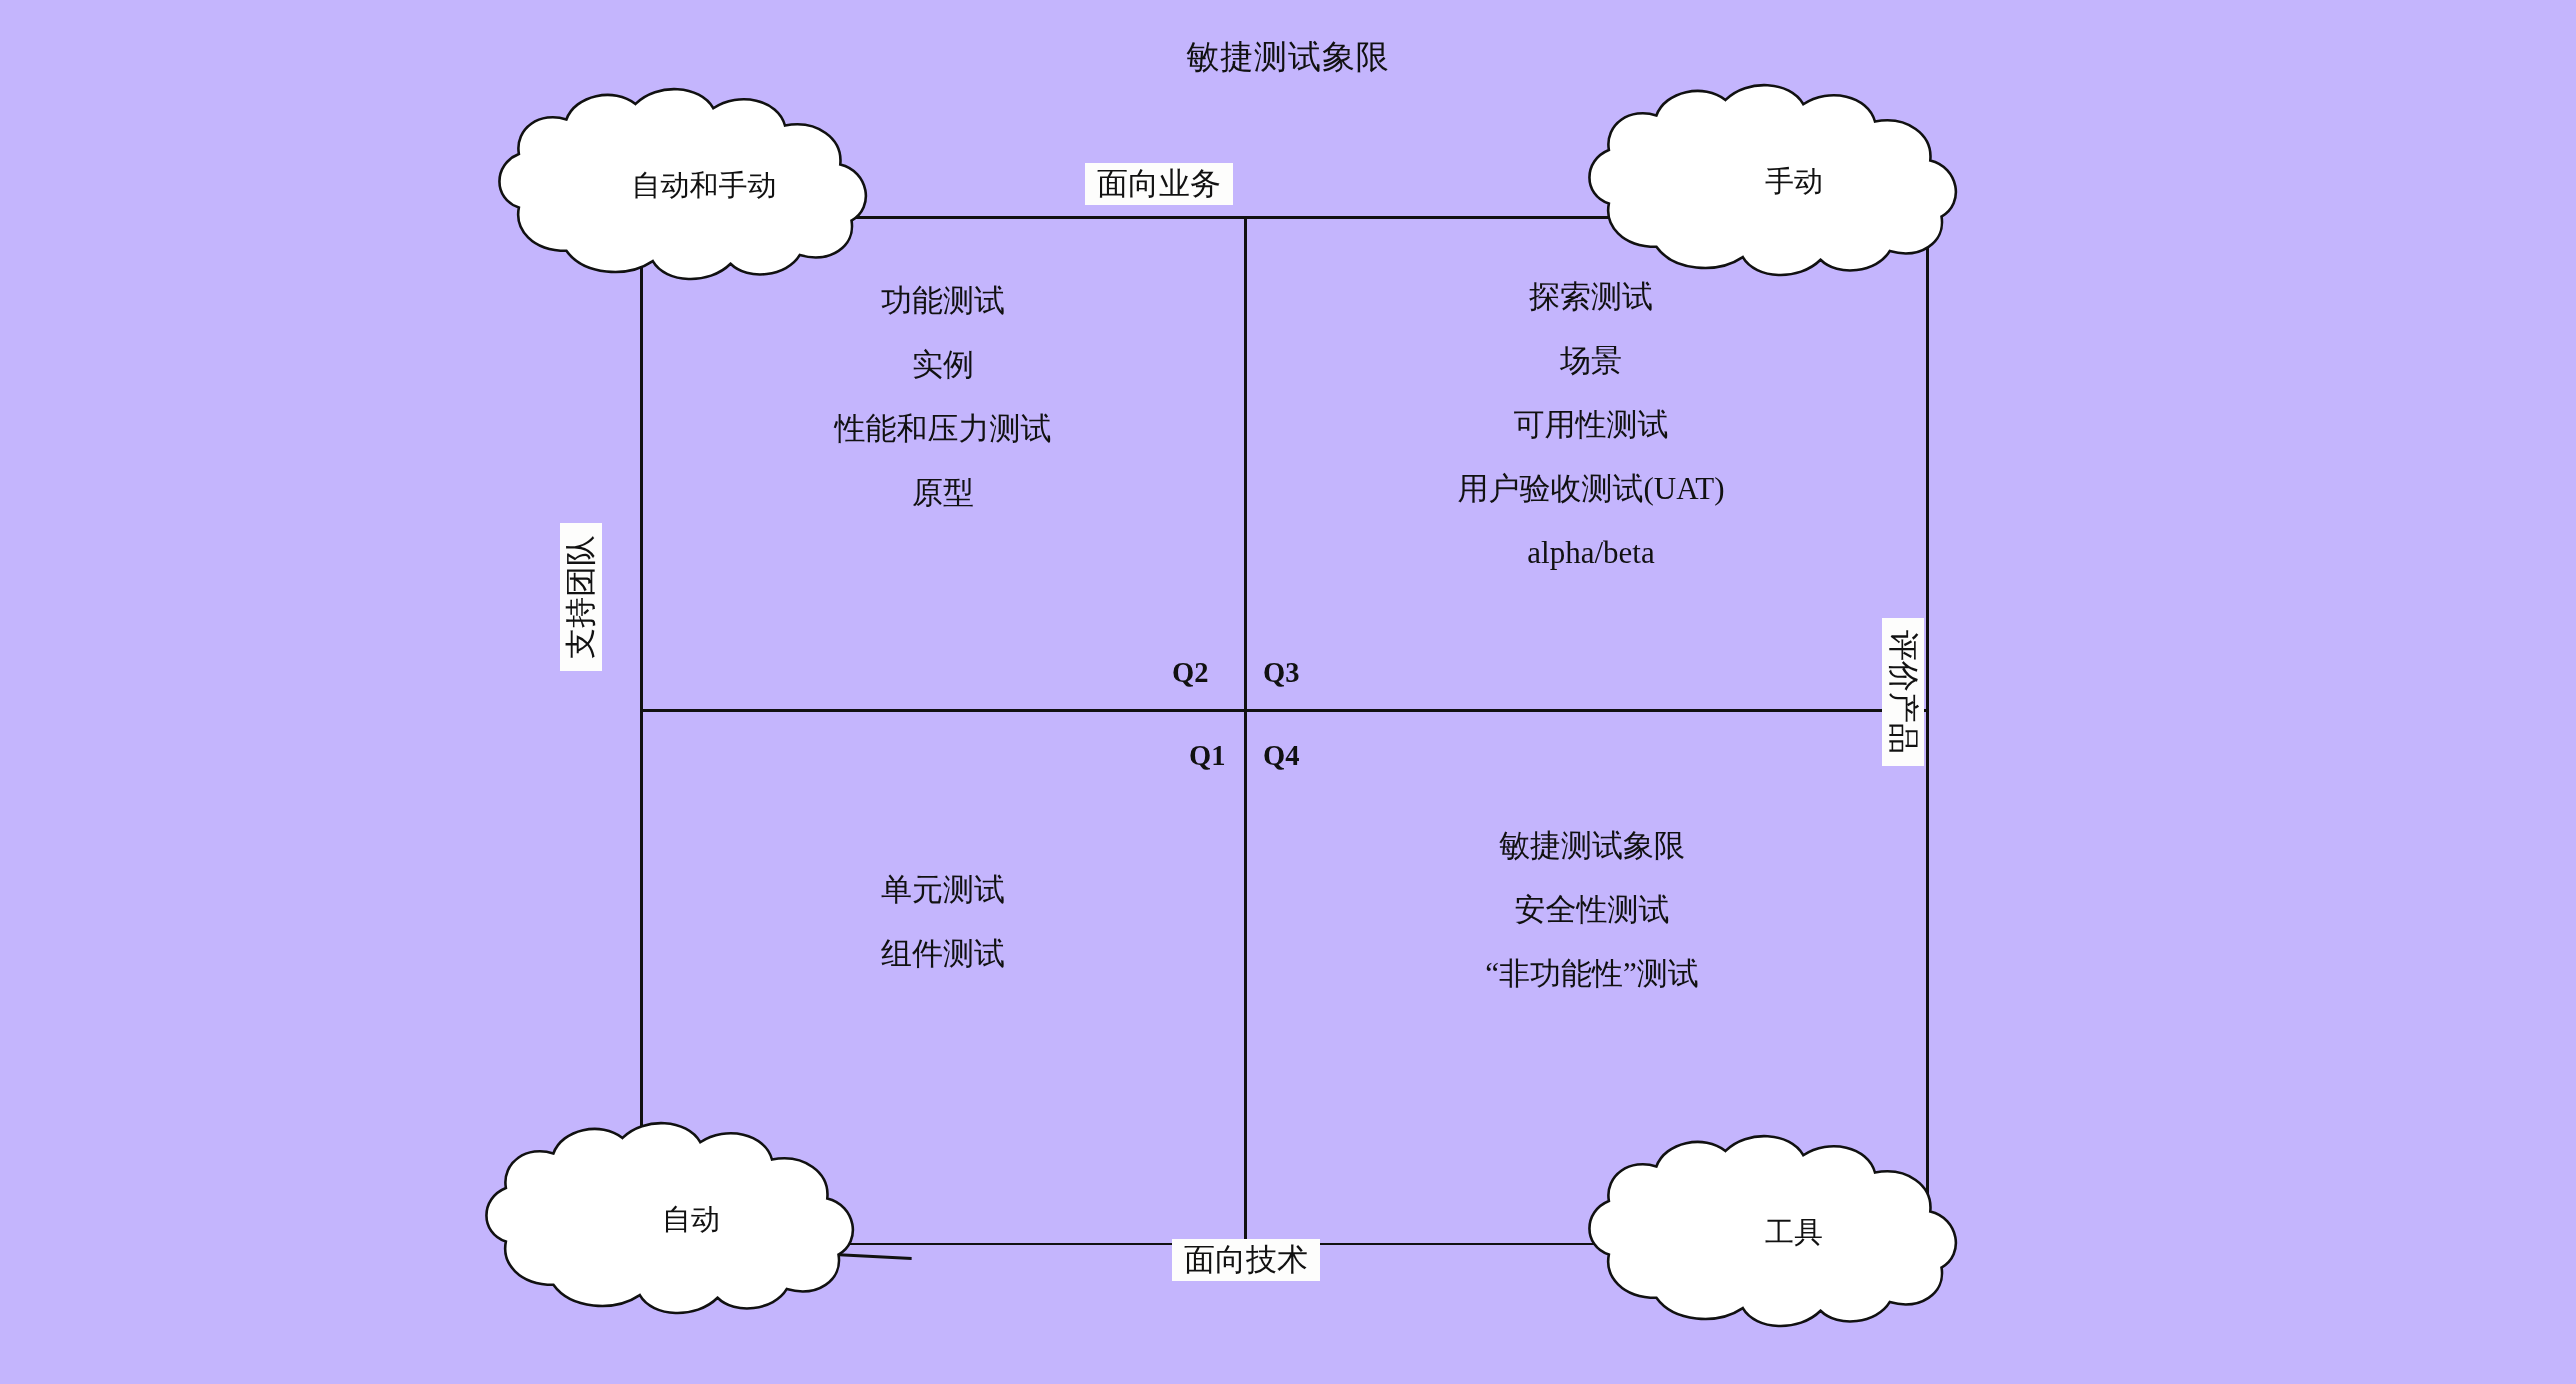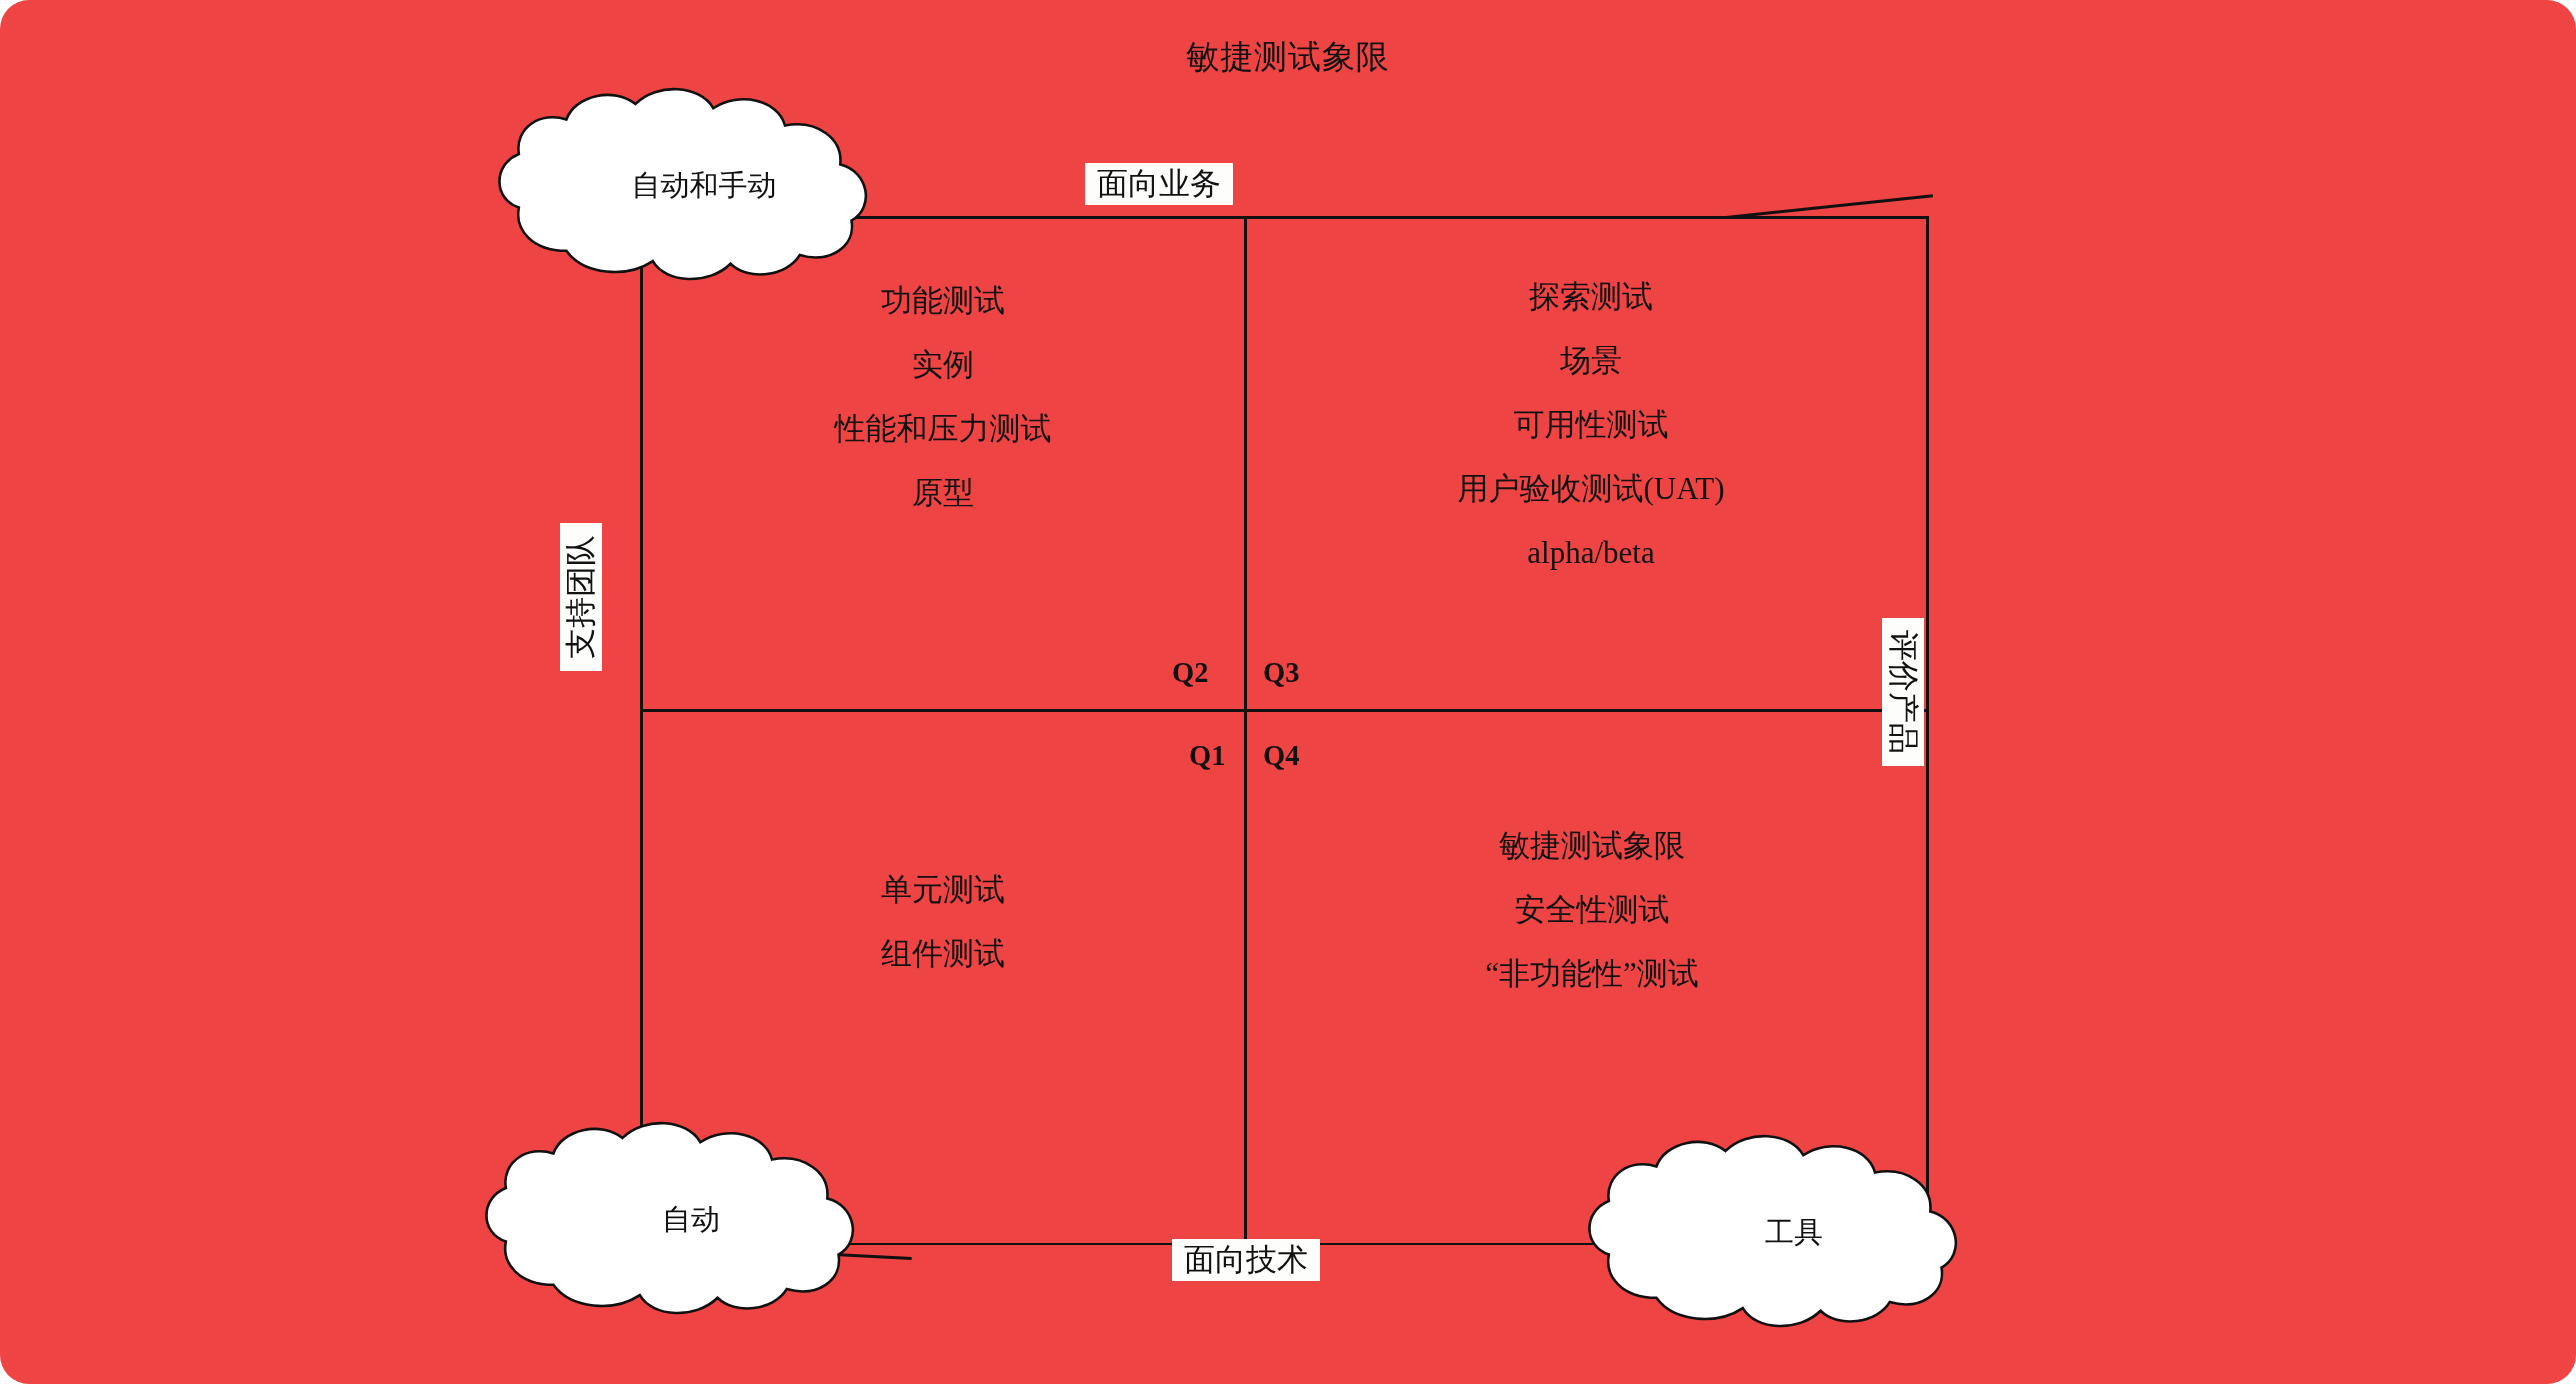--- a/index.html
+++ b/index.html
@@ -8,23 +8,22 @@
     background: #ffffff;
   }
   body {
     font-family: "Liberation Serif", "DejaVu Serif", serif;
     color: #111;
   }
   #canvas {
     position: relative;
     width: 2576px;
     height: 1384px;
-    background: #ef4444;
+    background: #c4b5fd;
     overflow: hidden;
-    border-radius: 29px;
   }
 
   
   .title {
     position: absolute;
     left: 0;
     top: 35px;
     width: 2576px;
     text-align: center;
     font-size: 33px;
@@ -216,20 +215,31 @@
       <path d="M95,200 C55,200 35,175 40,150 C10,140 10,100 40,88
                C35,58 65,38 95,48 C105,20 150,10 175,30
                C200,5 250,8 265,35 C295,15 340,25 348,55
                C385,48 415,70 412,100 C445,108 452,150 425,165
                C430,195 400,215 365,205 C350,230 305,235 285,215
                C260,240 210,238 195,212 C165,232 115,228 95,200 Z" fill="#ffffff" stroke="#111" stroke-width="3"></path>
     </svg>
     <div class="cloud-text">自动和手动</div>
   </div>
 
+  <div class="cloud" id="cloud-tr">
+    <svg viewBox="0 0 490 250" xmlns="http://www.w3.org/2000/svg">
+      <path d="M95,200 C55,200 35,175 40,150 C10,140 10,100 40,88
+               C35,58 65,38 95,48 C105,20 150,10 175,30
+               C200,5 250,8 265,35 C295,15 340,25 348,55
+               C385,48 415,70 412,100 C445,108 452,150 425,165
+               C430,195 400,215 365,205 C350,230 305,235 285,215
+               C260,240 210,238 195,212 C165,232 115,228 95,200 Z" fill="#ffffff" stroke="#111" stroke-width="3"></path>
+    </svg>
+    <div class="cloud-text">手动</div>
+  </div>
 
   <div class="cloud" id="cloud-bl">
     <svg viewBox="0 0 490 250" xmlns="http://www.w3.org/2000/svg">
       <path d="M95,200 C55,200 35,175 40,150 C10,140 10,100 40,88
                C35,58 65,38 95,48 C105,20 150,10 175,30
                C200,5 250,8 265,35 C295,15 340,25 348,55
                C385,48 415,70 412,100 C445,108 452,150 425,165
                C430,195 400,215 365,205 C350,230 305,235 285,215
                C260,240 210,238 195,212 C165,232 115,228 95,200 Z" fill="#ffffff" stroke="#111" stroke-width="3"></path>
     </svg>

